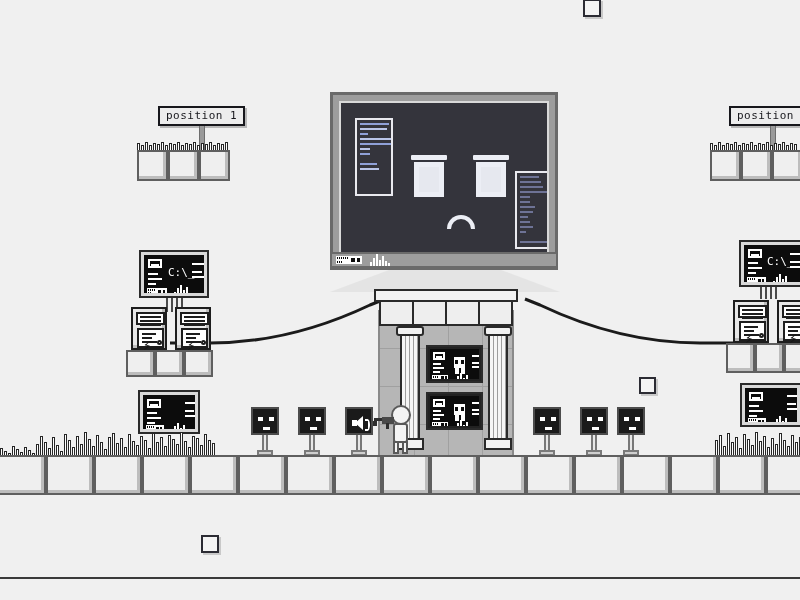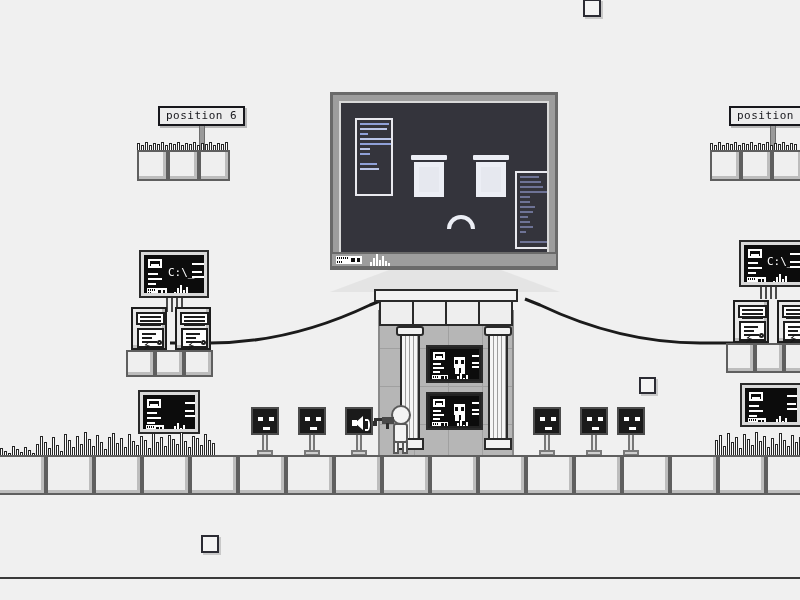--- a/index.html
+++ b/index.html
@@ -158,21 +158,21 @@
 </head>
 <body>
 
 <div class="stage">
 
   <div class="abs floatblock" style="left:583px;top:-1px;width:14px;height:14px;"></div>
   <div class="abs floatblock" style="left:639px;top:377px;width:13px;height:13px;"></div>
   <div class="abs floatblock" style="left:201px;top:535px;width:14px;height:14px;"></div>
 
   <div class="sign-wrap" style="left:158px;top:106px;">
-    <div class="sign-box">position 6</div>
+    <div class="sign-box">position 1</div>
     <div class="sign-post" style="height:28px;"></div>
   </div>
 
   <div class="grass" style="left:137px;top:141px;height:10px;">
     <div class="blade" style="width:3px;height:8px;"></div>
       <div class="blade" style="width:3px;height:6px;"></div>
     <div class="blade" style="width:3px;height:9px;"></div>
       <div class="blade" style="width:3px;height:6px;"></div>
     <div class="blade" style="width:3px;height:8px;"></div>
       <div class="blade" style="width:3px;height:7px;"></div>

